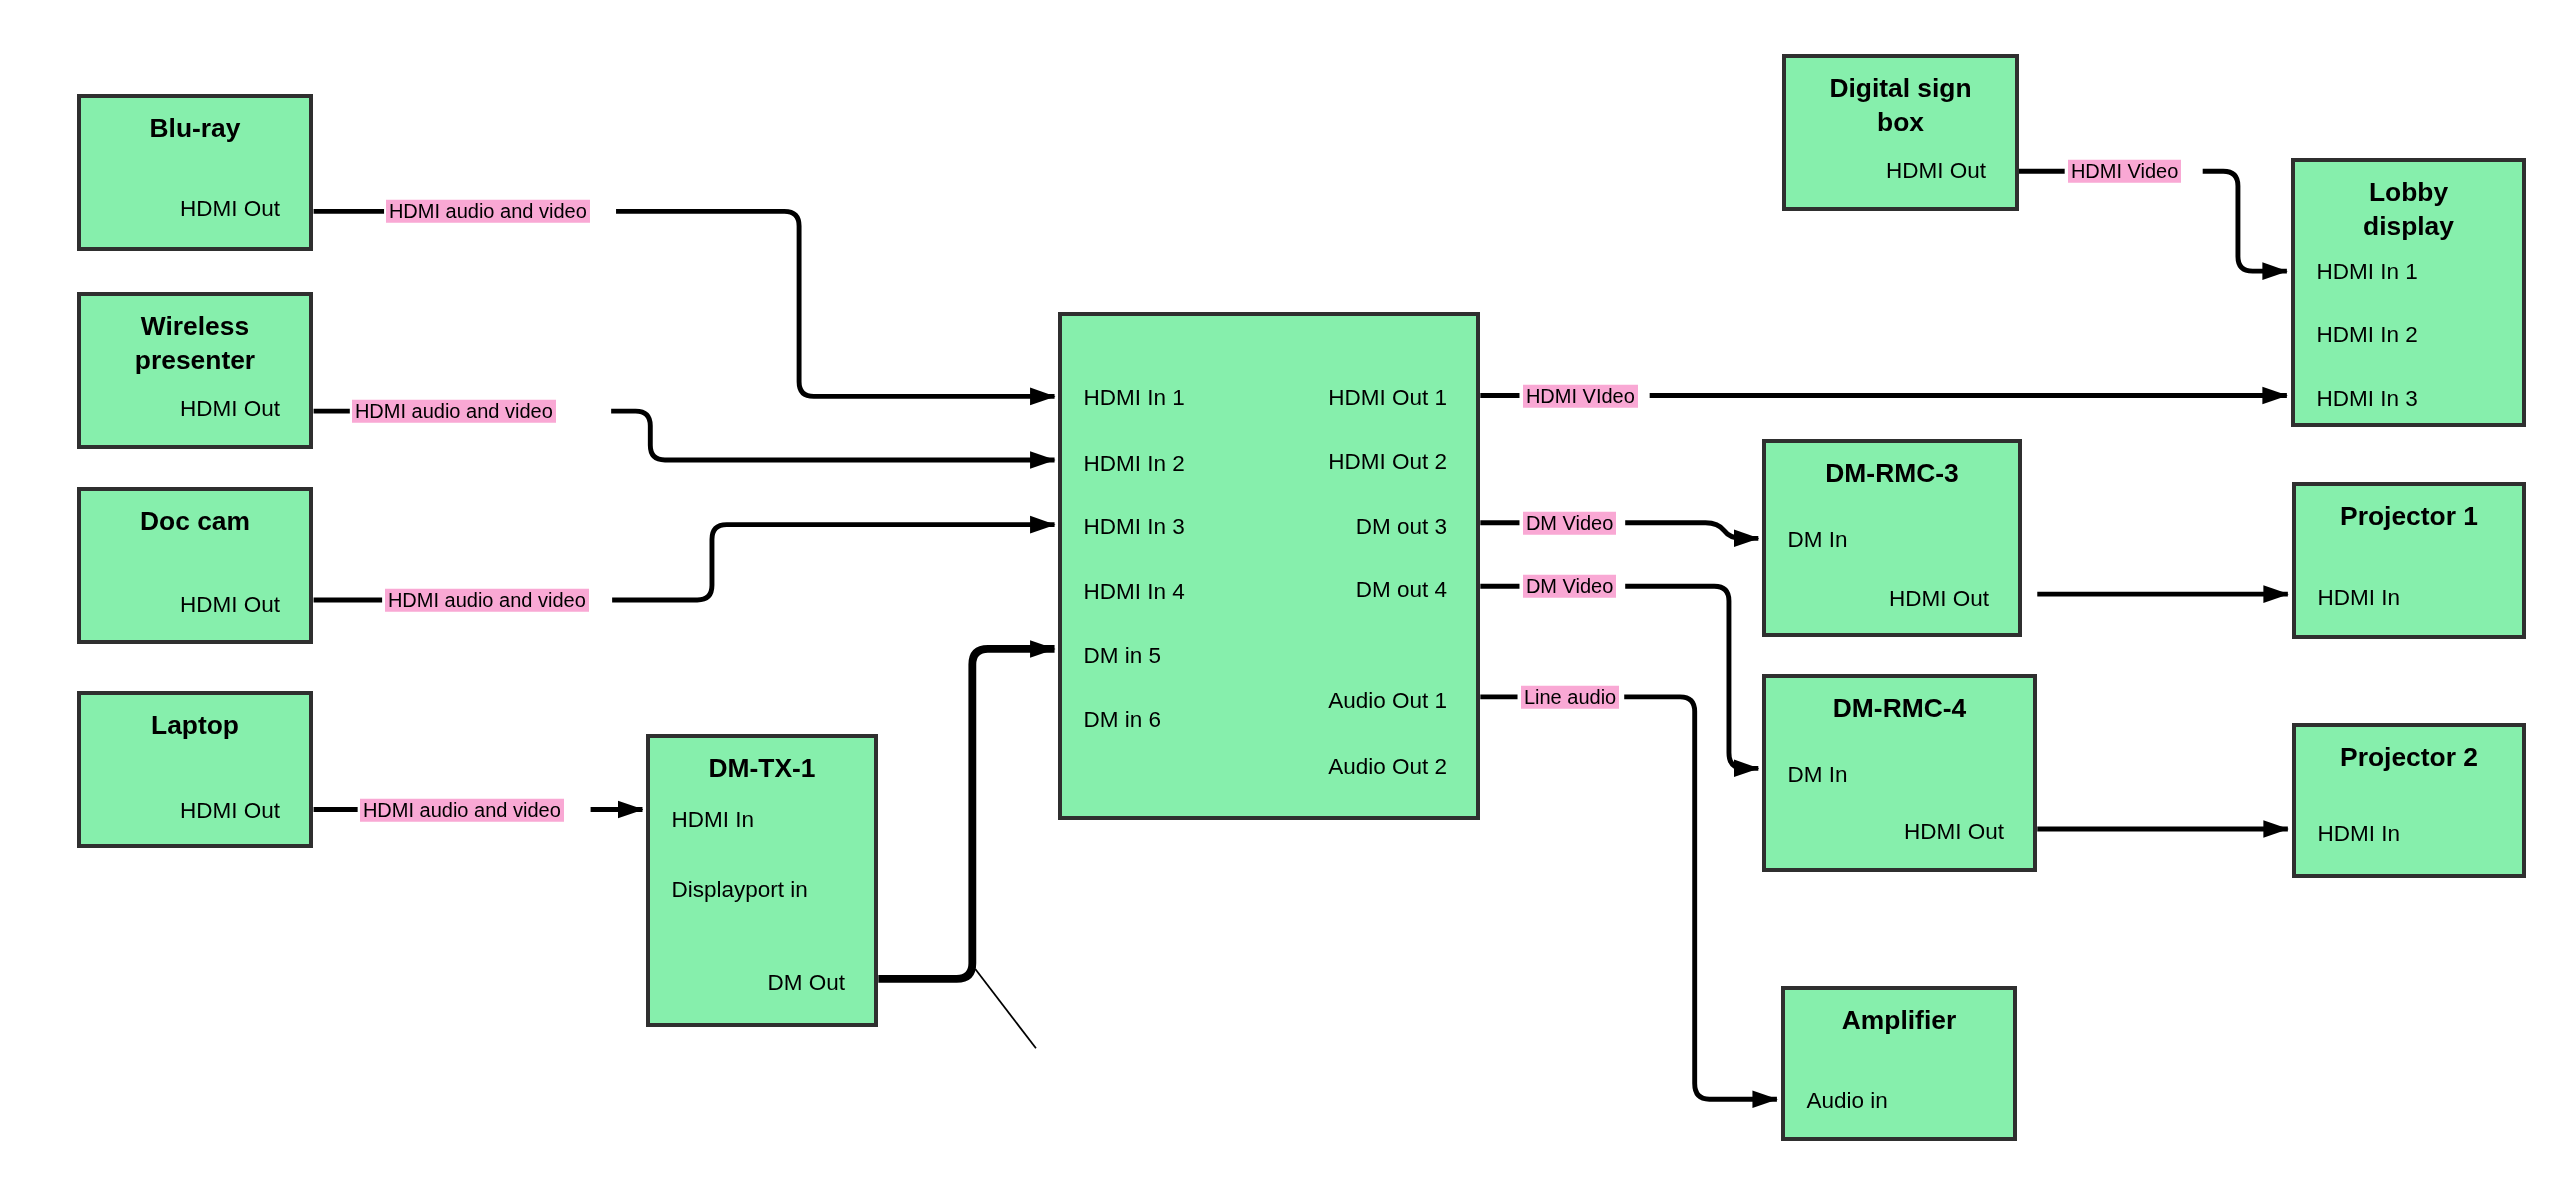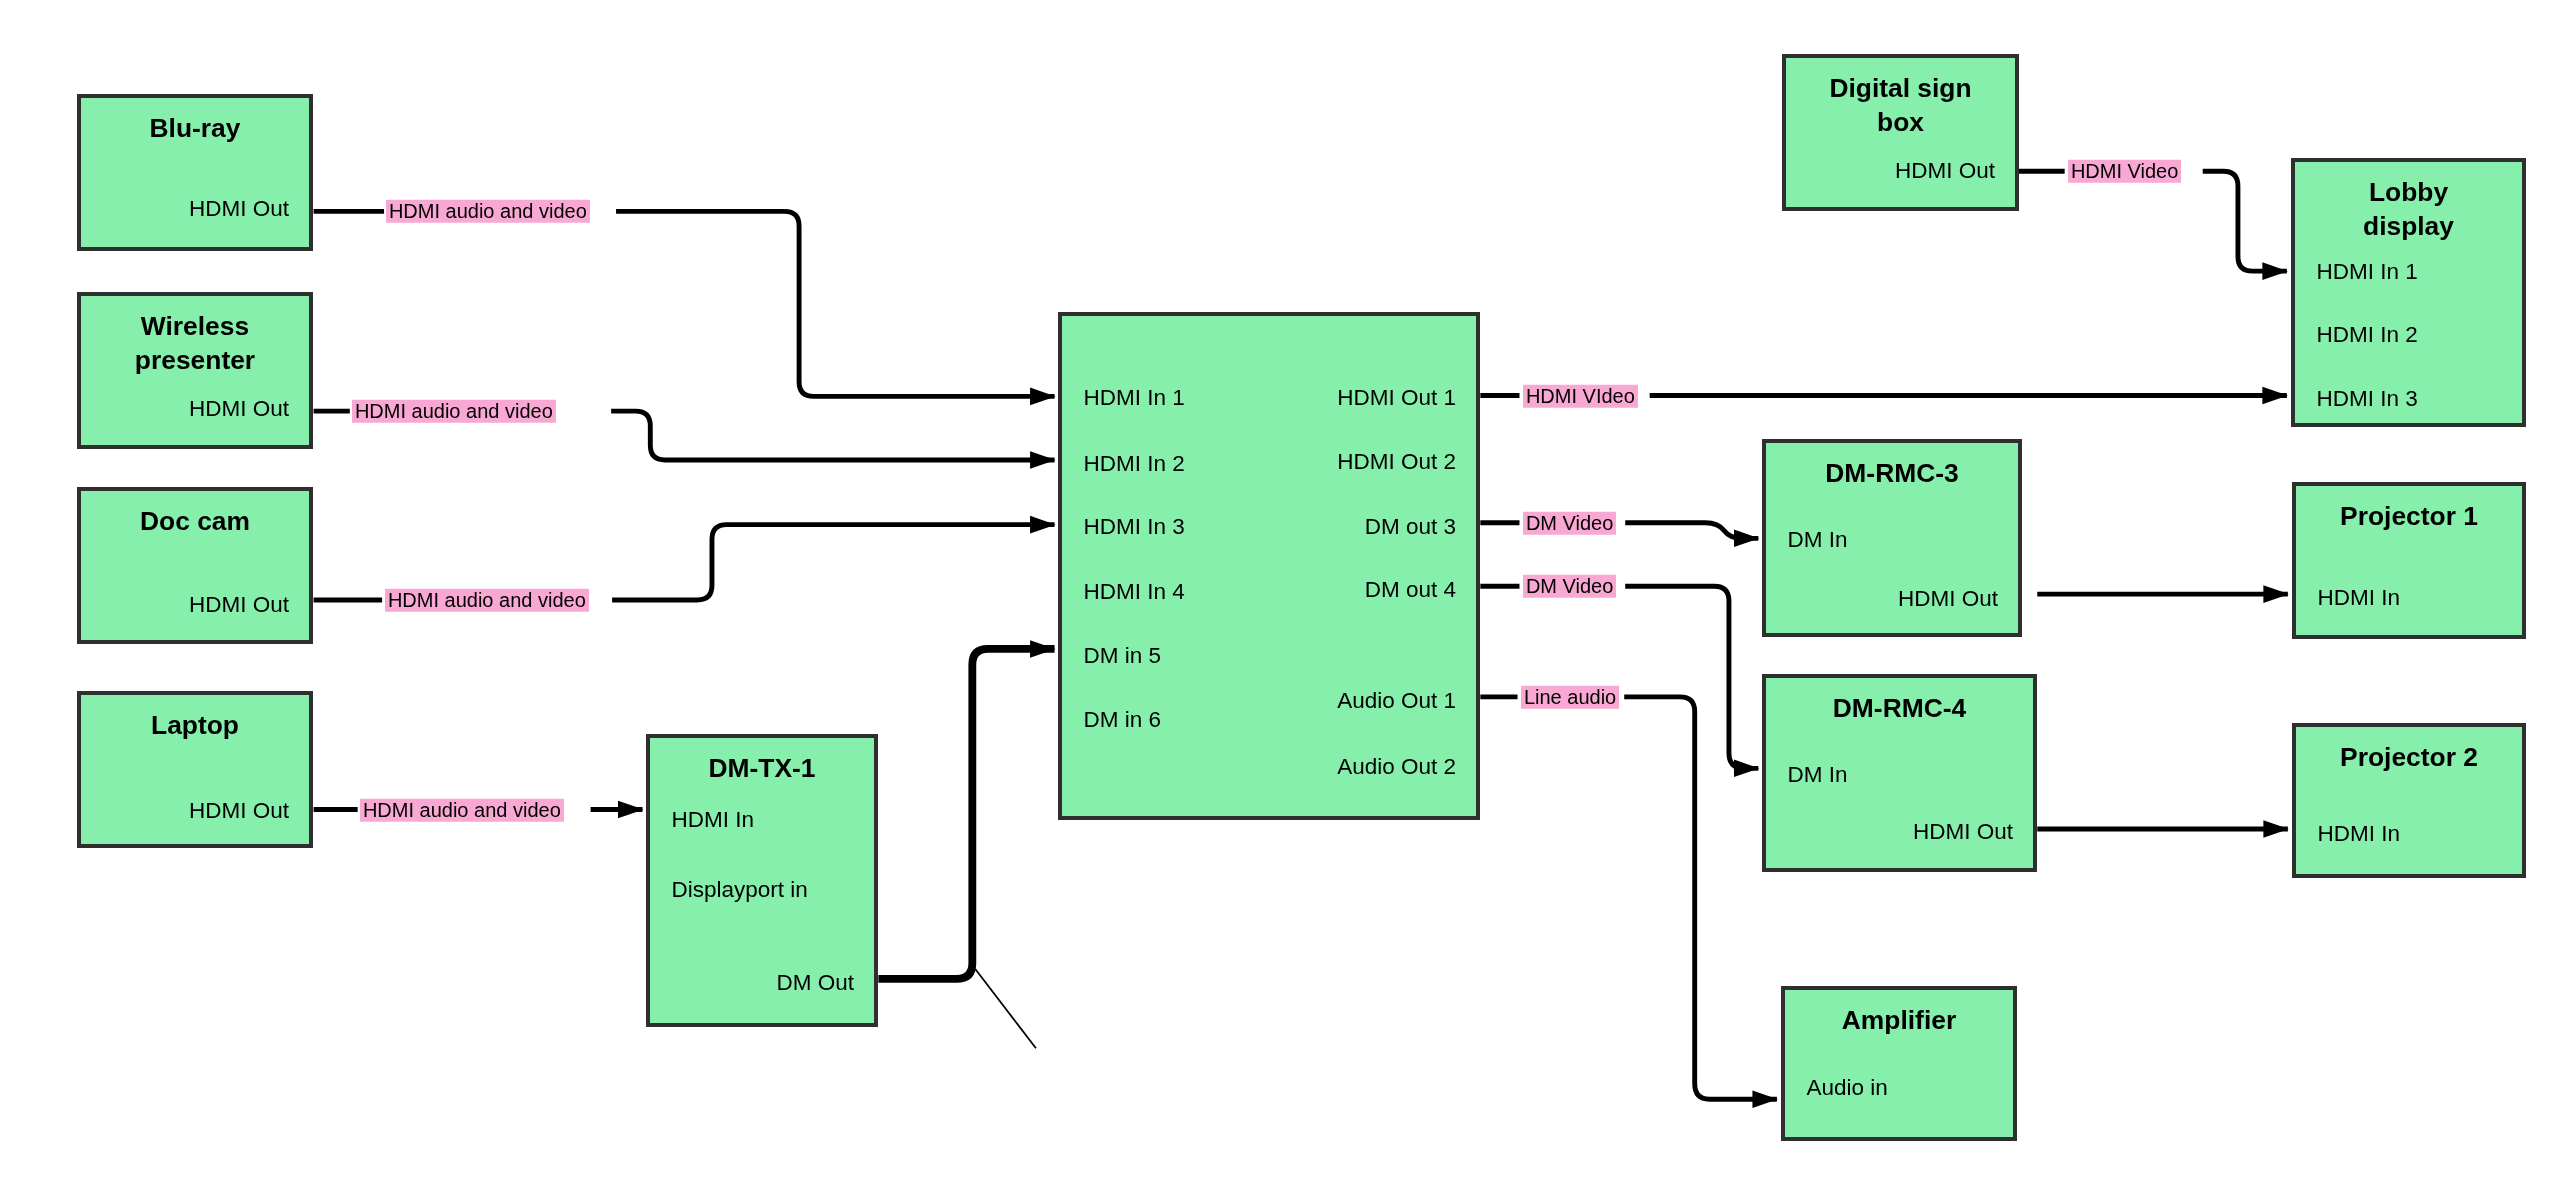--- a/index.html
+++ b/index.html
@@ -25,21 +25,21 @@
     font-size:26.4px;line-height:34px;
     white-space:pre-line;
   }
   .port{
     position:absolute;
     font-size:22.5px;line-height:22.5px;
     transform:translateY(-50%);
     white-space:nowrap;
   }
   .port.pl{left:21.5px;}
-  .port.pr{right:20px;text-align:center;}
+  .port.pr{right:29px;text-align:center;}
   .line-label{
     position:absolute;
     font-size:20px;line-height:22.5px;
     transform:translateY(-50%);
     white-space:nowrap;
     background:#f9a8d4;
     padding:0 2.9px;
   }
   .note{
     position:absolute;
@@ -175,21 +175,21 @@
     <div class="port pr" style="top:154px;">HDMI Out</div>
   </div>
 
   <div class="node" style="left:2292px;top:723px;width:234px;height:155px;">
     <div class="node-title">Projector 2</div>
     <div class="port pl" style="top:107px;">HDMI In</div>
   </div>
 
   <div class="node" style="left:1781px;top:986px;width:236px;height:155px;">
     <div class="node-title">Amplifier</div>
-    <div class="port pl" style="top:98px;">Audio in</div>
+    <div class="port pl" style="top:111px;">Audio in</div>
   </div>
 
 
   <div class="line-label" style="left:386px;top:211px;">HDMI audio and video</div>
   <div class="line-label" style="left:352px;top:411px;">HDMI audio and video</div>
   <div class="line-label" style="left:385px;top:600px;">HDMI audio and video</div>
   <div class="line-label" style="left:360px;top:810px;">HDMI audio and video</div>
   <div class="line-label" style="left:2068px;top:171px;">HDMI Video</div>
   <div class="line-label" style="left:1523px;top:396px;">HDMI VIdeo</div>
   <div class="line-label" style="left:1523px;top:523px;">DM Video</div>

